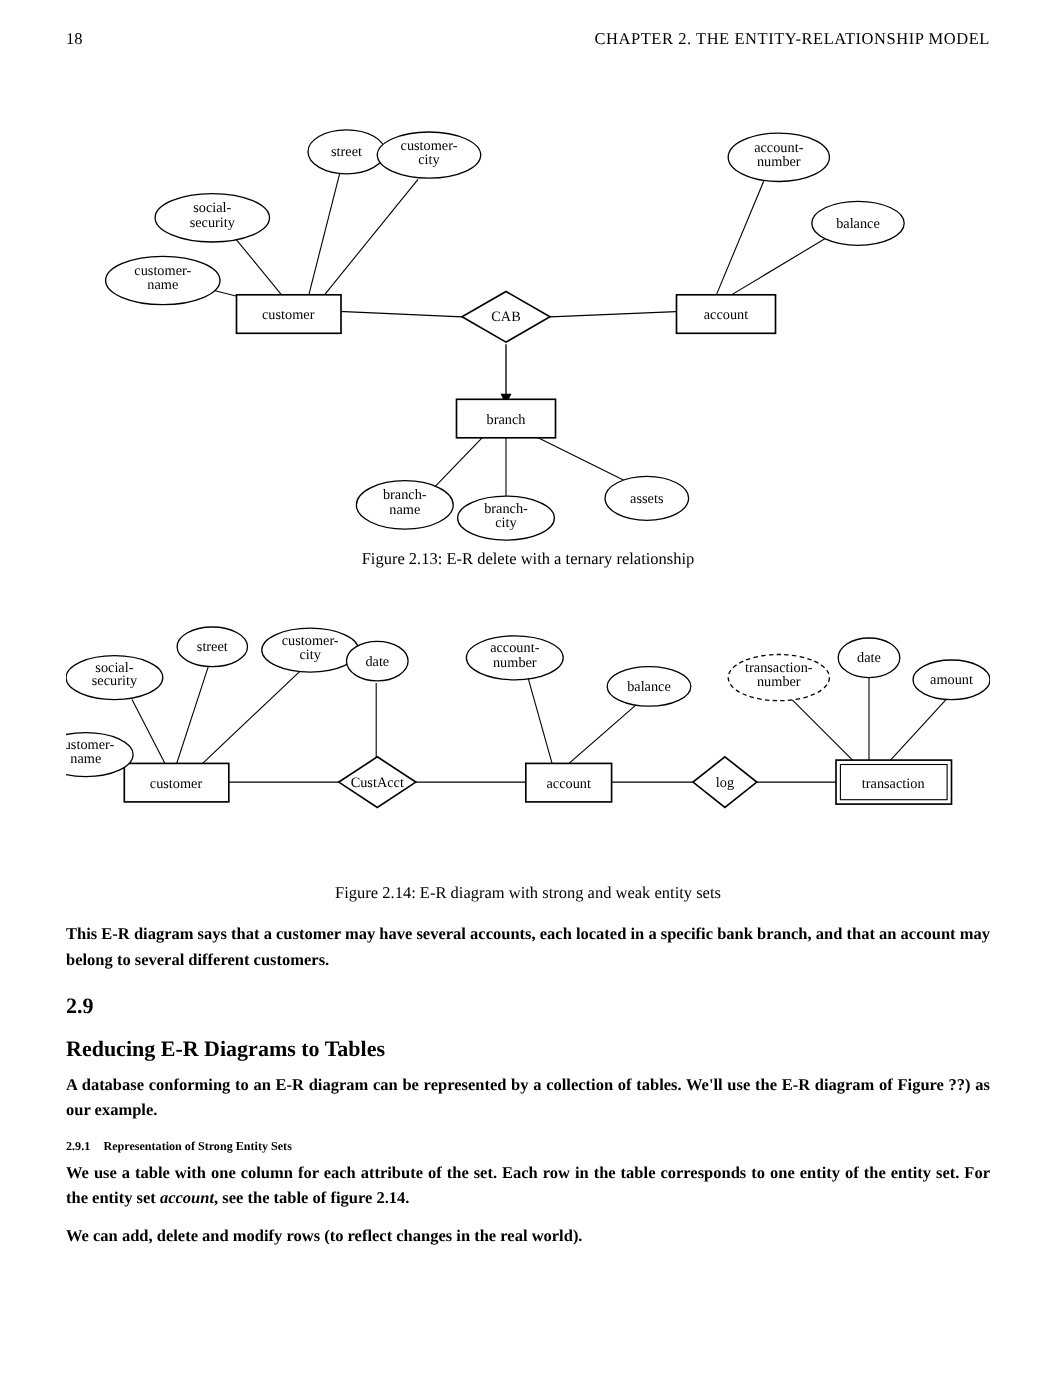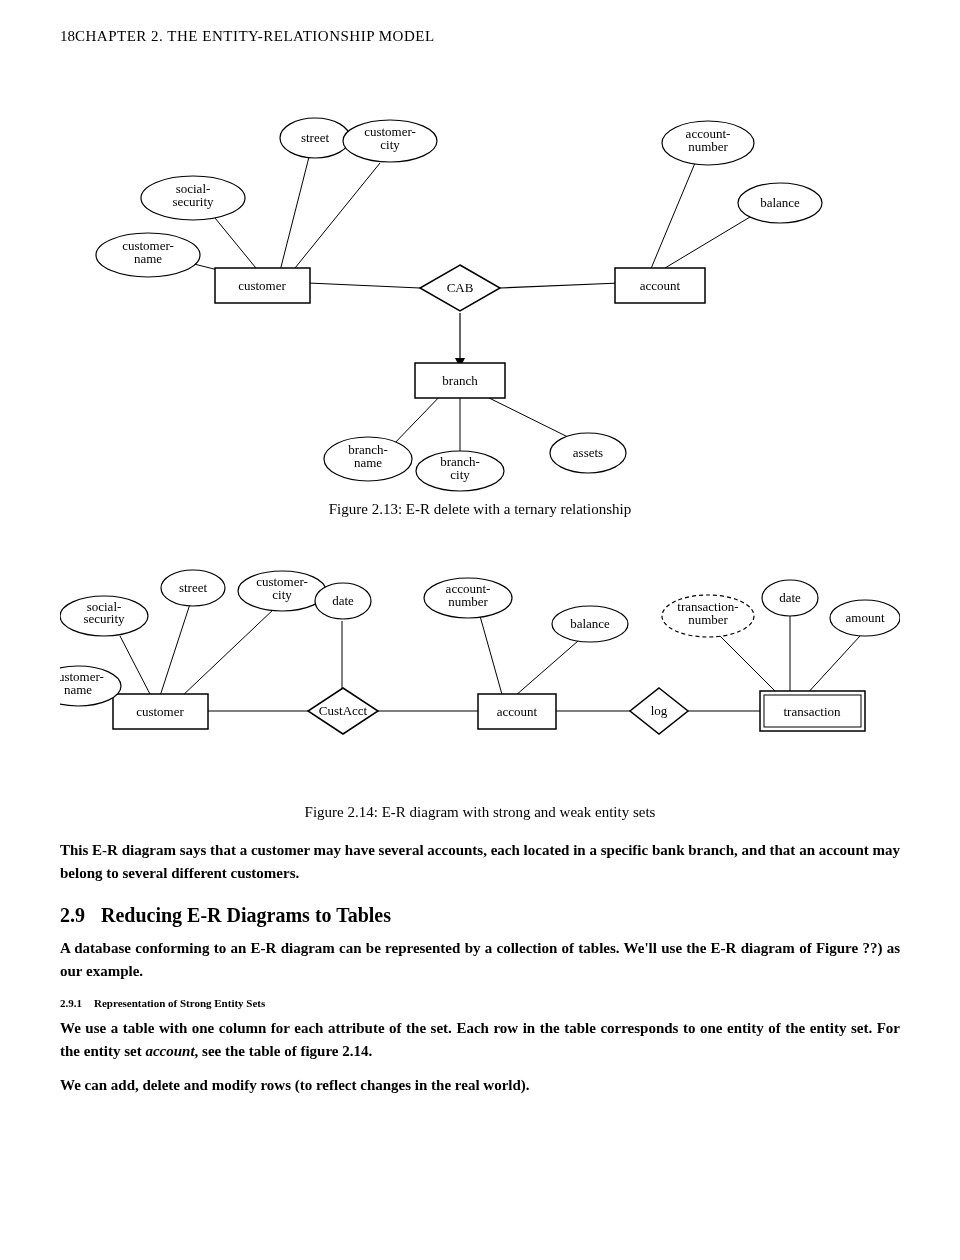--- a/index.html
+++ b/index.html
@@ -9,20 +9,21 @@
       font-family: 'Times New Roman', Times, serif;
       font-size: 15px;
       width: 960px;
       min-height: 1260px;
     }
     .page {
       padding: 28px 60px 40px 60px;
     }
     .page-header {
       display: flex;
+      justify-content: space-between;
       align-items: flex-start;
       margin-bottom: 18px;
     }
     .page-number {
       font-size: 15px;
     }
     .chapter-title {
       font-size: 15px;
       letter-spacing: 0.5px;
     }
@@ -51,20 +52,21 @@
       line-height: 1.55;
       text-align: justify;
       font-weight: bold;
     }
     .section-heading {
       font-size: 20px;
       font-weight: bold;
       margin: 18px 0 10px 0;
       display: flex;
       gap: 16px;
+      flex-direction: column;
     }
     .subsection-heading {
       font-size: 11px;
       font-weight: bold;
       margin: 14px 0 8px 0;
       display: flex;
       gap: 12px;
     }
   </style>
 </head>

